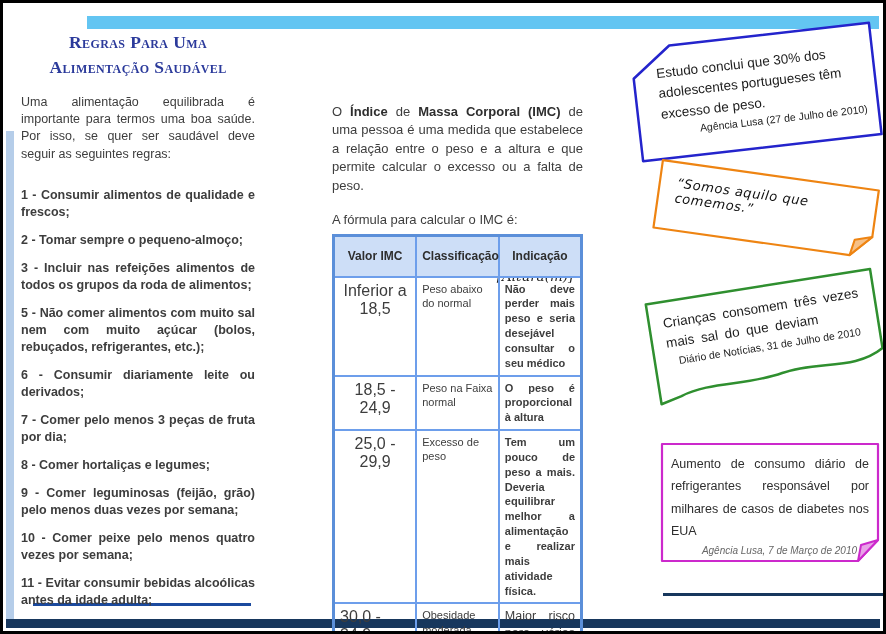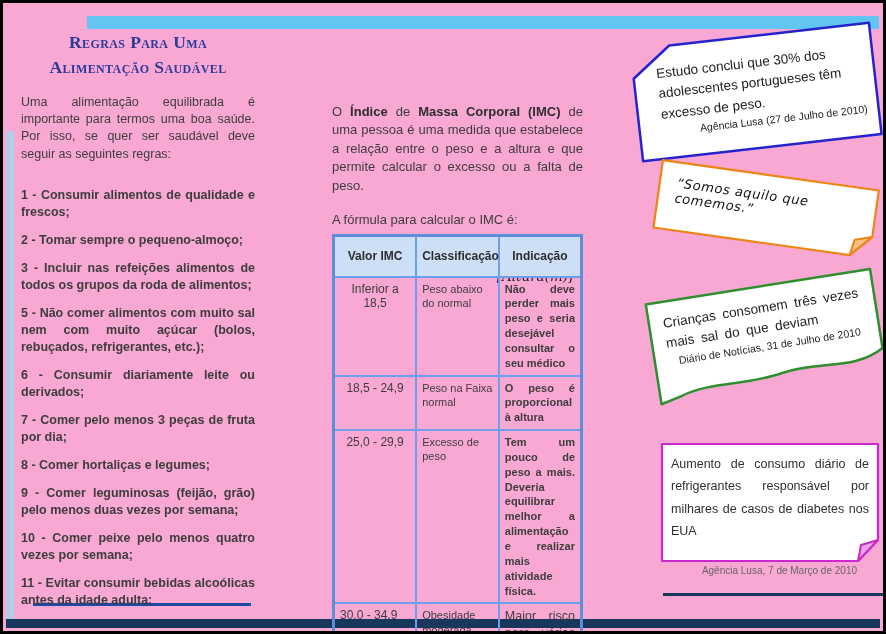--- a/index.html
+++ b/index.html
@@ -1,17 +1,17 @@
 <!DOCTYPE html>
 <html><head>
 <meta charset="utf-8">
 <style>
   html,body{margin:0;padding:0;background:#888;}
   .page{
-    position:relative;width:886px;height:634px;background:#f9a8d4;
+    position:relative;width:886px;height:634px;background:#ffffff;
     border:3px solid #000;box-sizing:border-box;overflow:hidden;
     font-family:"Liberation Sans",sans-serif;color:#3d3d3d;
   }
   
   .top-bar{position:absolute;left:84px;top:13px;width:792px;height:13px;background:#63c5f2;}
   .left-strip{position:absolute;left:3px;top:128px;width:8px;height:493px;background:#b5cde9;}
   .bottom-bar{position:absolute;left:3px;bottom:3px;width:874px;height:9px;background:#17375d;}
   .divider{position:absolute;height:3px;background:#1b4a9e;}
   .divider.left-div{left:30px;top:600px;width:218px;}
   .divider.right-div{left:660px;top:590px;width:220px;background:#17375d;}
@@ -39,21 +39,21 @@
   .frac .num{padding:0 6px 2px 6px;}
   .frac .den{border-top:1.5px solid #222;padding:2px 4px 0 4px;}
   .frac sup{font-size:9px;}
 
   table.imc{
     position:absolute;left:329px;top:231px;width:251px;border-collapse:collapse;
     border:3px solid #5b8fd9;table-layout:fixed;
   }
   table.imc td,table.imc th{border:2px solid #6d9eeb;vertical-align:top;padding:4px 5px;box-sizing:border-box;}
   table.imc th{background:#cddef7;font-size:12px;color:#2e2e2e;text-align:center;vertical-align:middle;height:41px;line-height:1.25;}
-  td.c1{width:49px;text-align:center;font-size:12px;padding-top:6px;}
+  td.c1{width:49px;text-align:center;font-size:16px;padding-top:6px;}
   td.c2{width:90px;font-size:11px;font-weight:normal;line-height:1.3;padding-top:6px;}
   td.c3{width:112px;font-size:11px;font-weight:bold;line-height:1.35;text-align:justify;padding-top:6px;}
   tr.r4 td.c1{text-align:left;}
   tr.r4 td.c3{font-weight:normal;font-size:12.5px;line-height:1.32;}
 
   
   .note{position:absolute;}
   .note svg{position:absolute;left:0;top:0;}
   .note .note-text{position:relative;}
 
@@ -66,21 +66,21 @@
     padding:16px 16px 0 20px;font-size:13px;font-style:italic;letter-spacing:.6px;
     color:#111;font-family:"DejaVu Sans",sans-serif;
   }
 
   .note-green{left:646px;top:279px;width:236px;height:118px;transform:rotate(-9deg);}
   .note-green .note-text{padding:16px 14px 0 18px;font-size:13.5px;line-height:1.45;color:#1c1c1c;word-spacing:3px;}
   .note-green .src{font-size:10.5px;margin-top:2px;text-align:center;color:#222;word-spacing:0;}
 
   .note-magenta{left:656px;top:438px;width:222px;height:124px;}
   .note-magenta .note-text{padding:12px 12px 0 12px;font-size:12.5px;line-height:1.78;text-align:justify;color:#2e2e2e;}
-  .note-magenta .src{font-size:10px;text-align:right;color:#666;padding-right:12px;margin-top:20px;}
+  .note-magenta .src{font-size:10px;text-align:right;color:#666;padding-right:12px;margin-top:0;font-style:italic;}
 </style>
 </head>
 <body>
 
 <div class="page">
 
   <div class="top-bar"></div>
   <div class="left-strip"></div>
   <div class="bottom-bar"></div>
   <div class="divider left-div"></div>

